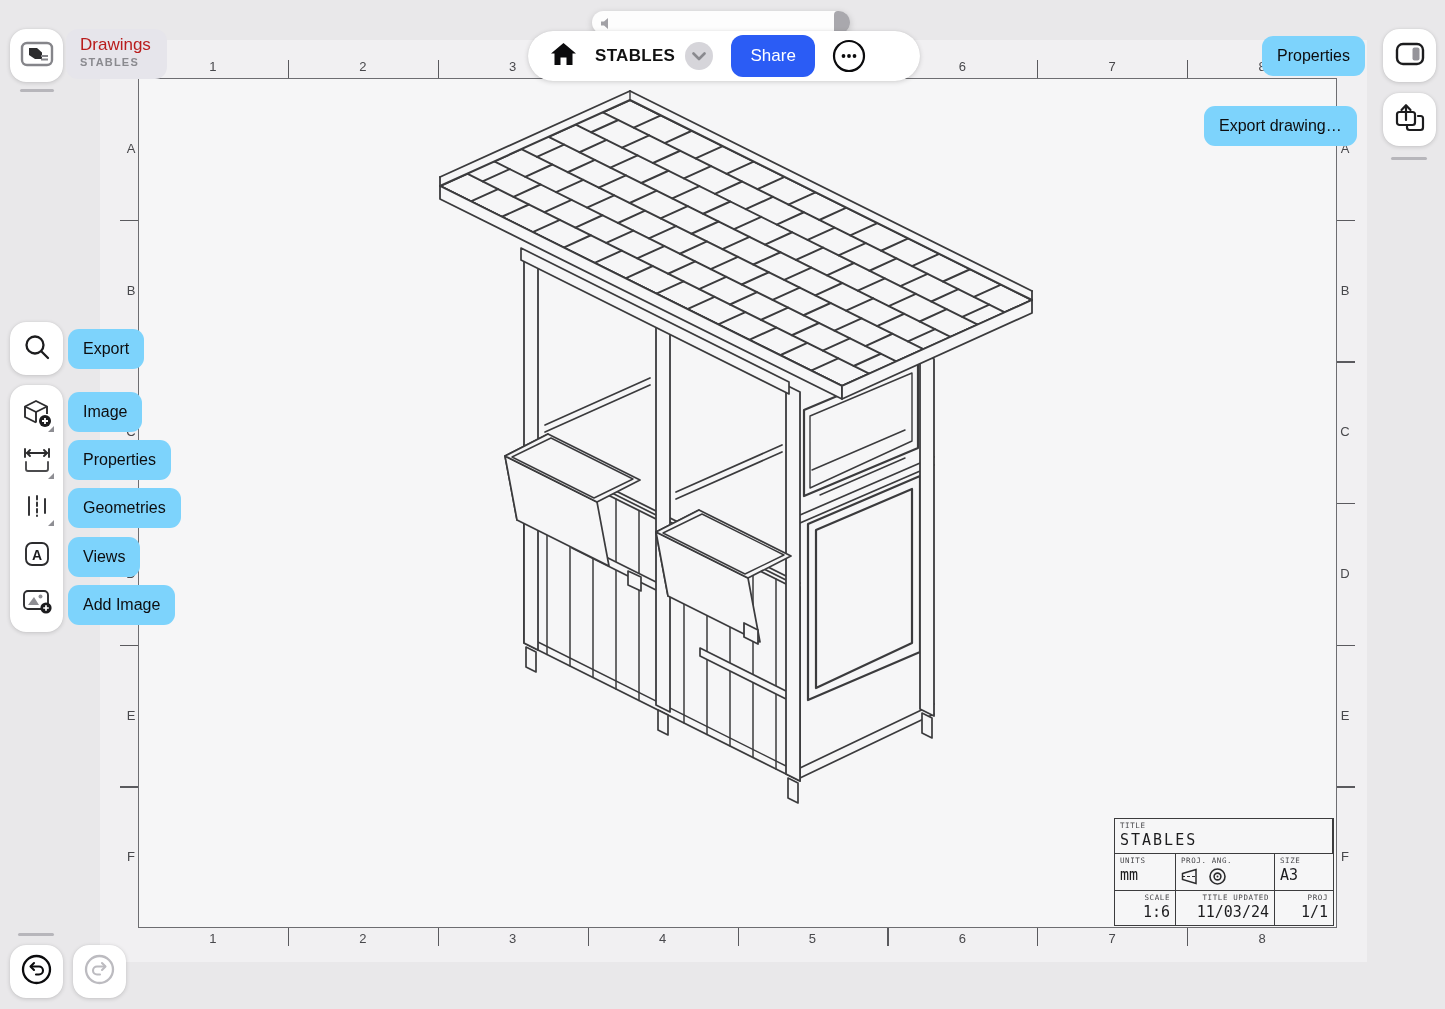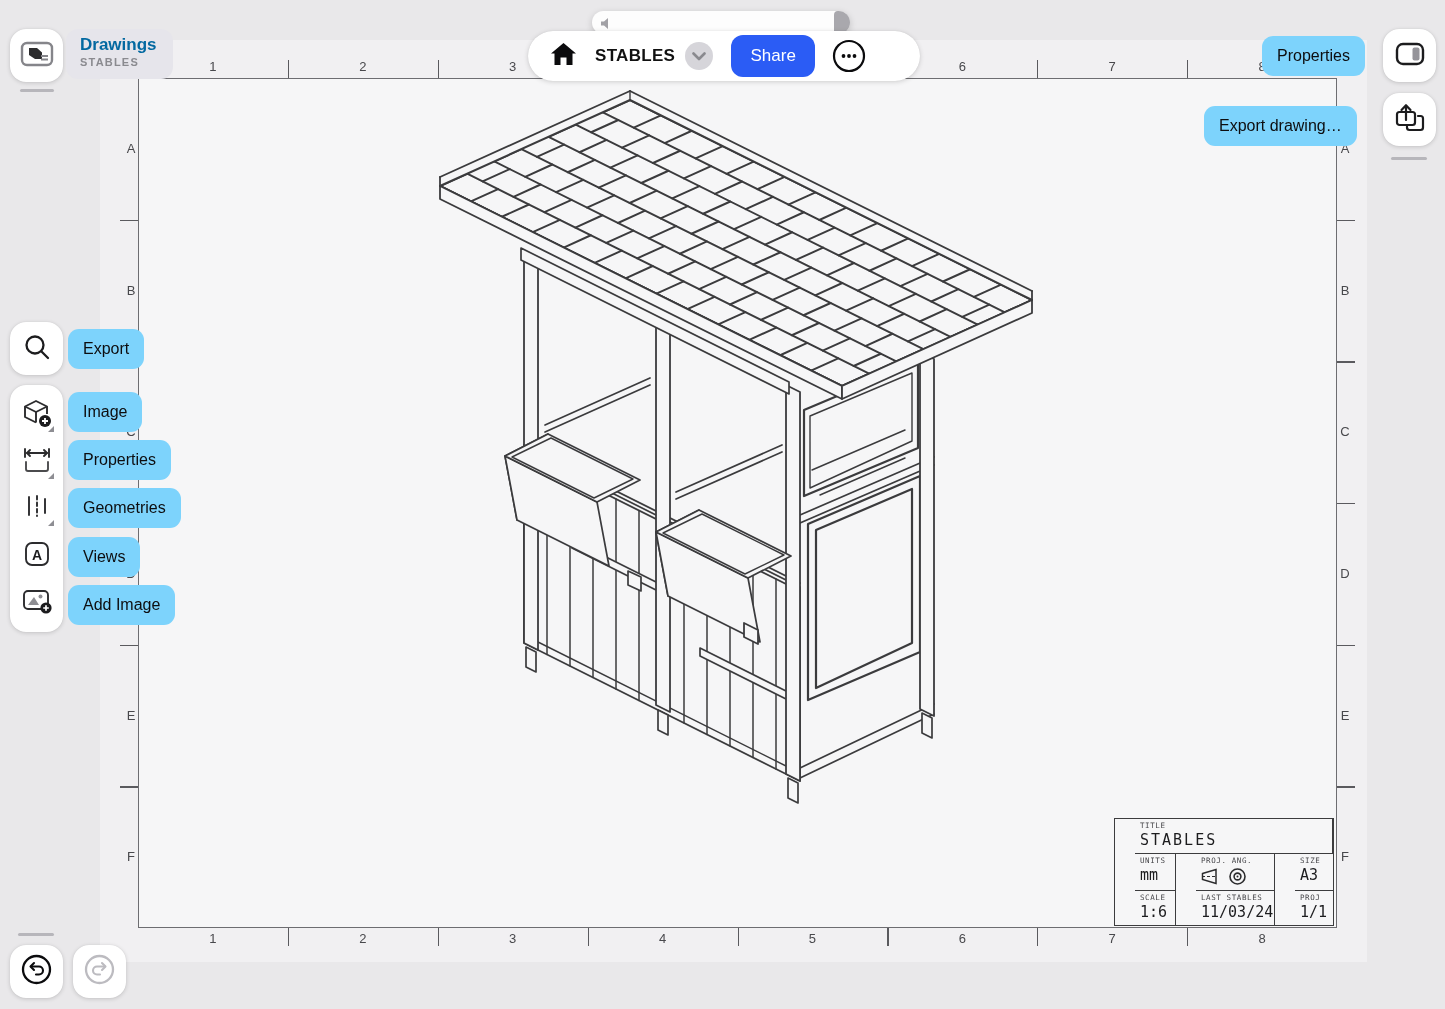--- a/index.html
+++ b/index.html
@@ -27,21 +27,21 @@
 
   
   .tool-group { position:absolute; left:10px; top:385px; width:53px; height:247px; border-radius:16px; background:#fff;
           box-shadow:0 1px 4px rgba(0,0,0,.16), 0 0 1px rgba(0,0,0,.10);
           display:flex; flex-direction:column; align-items:center; justify-content:space-around; padding:6px 0; }
   .tool-slot { position:relative; width:53px; height:46px; display:flex; align-items:center; justify-content:center; }
   .corner-tri { position:absolute; right:9px; bottom:6px; width:0; height:0; border-left:6px solid transparent; border-bottom:6px solid #8e8e93; }
 
   
   .drawings-pill { position:absolute; left:66px; top:29px; height:50px; border-radius:12px; background:#e6e5eb; padding:6px 16px 0 14px; }
-  .drawings-title { font-size:17px; font-weight:700; color:#0369a1; line-height:20px; }
+  .drawings-title { font-size:17px; font-weight:400; color:#b91c1c; line-height:20px; }
   .drawings-sub { font-size:11px; font-weight:600; color:#8a8a8f; letter-spacing:1.2px; line-height:15px; }
 
   
   .center-toolbar { position:absolute; left:528px; top:31px; width:392px; height:50px; border-radius:25px; background:#fff;
           box-shadow:0 1px 5px rgba(0,0,0,.16), 0 0 1px rgba(0,0,0,.10);
           display:flex; align-items:center; padding:0 14px 0 22px; }
   .doc-title { font-size:17px; font-weight:600; color:#111; letter-spacing:.3px; margin:0 10px 0 18px; }
   .chev-btn { width:28px; height:28px; border-radius:50%; background:#d6d5da; display:flex; align-items:center; justify-content:center; }
   .share-btn { margin-left:18px; width:84px; height:42px; border-radius:12px; background:#2b5cf5; color:#fff;
           font-size:17px; font-weight:500; display:flex; align-items:center; justify-content:center; border:none; font-family:"Liberation Sans",sans-serif; }
@@ -50,24 +50,24 @@
   
   .volume-hud { position:absolute; left:592px; top:11px; width:258px; height:23px; border-radius:12px; background:#fdfdfd;
           box-shadow:0 2px 7px rgba(0,0,0,.18); }
   .volume-cap { position:absolute; right:0; top:0; width:16px; height:23px; border-radius:4px 12px 12px 4px; background:#a9a8ad; }
   .volume-speaker { position:absolute; left:8px; top:5px; }
 
   
   .title-block { position:absolute; left:1114px; top:818px; width:220px; height:108px; border:1.6px solid #3c3c3e;
           display:grid; grid-template-columns:61px 99px 1fr; grid-template-rows:35px 37px 1fr;
           font-family:"DejaVu Sans Mono", monospace; background:#f6f6f7; }
-  .tb-cell { border-right:1.4px solid #3c3c3e; border-bottom:1.4px solid #3c3c3e; padding:2px 5px; overflow:hidden;margin-left:20px; }
+  .tb-cell { border-right:1.4px solid #3c3c3e; border-bottom:1.4px solid #3c3c3e; padding:2px 5px; overflow:hidden; }
   .tb-cell.span3 { grid-column:1 / 4; }
   .tb-cell.last-col { border-right:none; }
-  .tb-cell.last-row { border-bottom:none; }
+  .tb-cell.last-row { border-bottom:none;text-align:right; }
   .tb-label { font-size:7.5px; letter-spacing:.6px; color:#46464a; line-height:10px; }
   .tb-value { font-size:15px; color:#1c1c1e; line-height:19px; }
   .tb-proj { display:flex; align-items:center; gap:3px; margin-top:1px; }
 </style>
 </head>
 <body>
 
 <div class="paper-zone"></div>
 <div class="sheet"></div>
 <div id="ruler-layer">
@@ -321,21 +321,21 @@
   </div>
   <div class="tb-cell last-col">
     <div class="tb-label">SIZE</div>
     <div class="tb-value">A3</div>
   </div>
   <div class="tb-cell last-row">
     <div class="tb-label">SCALE</div>
     <div class="tb-value">1:6</div>
   </div>
   <div class="tb-cell last-row">
-    <div class="tb-label">LAST STABLES</div>
+    <div class="tb-label">TITLE UPDATED</div>
     <div class="tb-value">11/03/24</div>
   </div>
   <div class="tb-cell last-col last-row">
     <div class="tb-label">PROJ</div>
     <div class="tb-value">1/1</div>
   </div>
 </div>
 
 <div class="fbtn" style="left:10px; top:29px;">
   <span>

